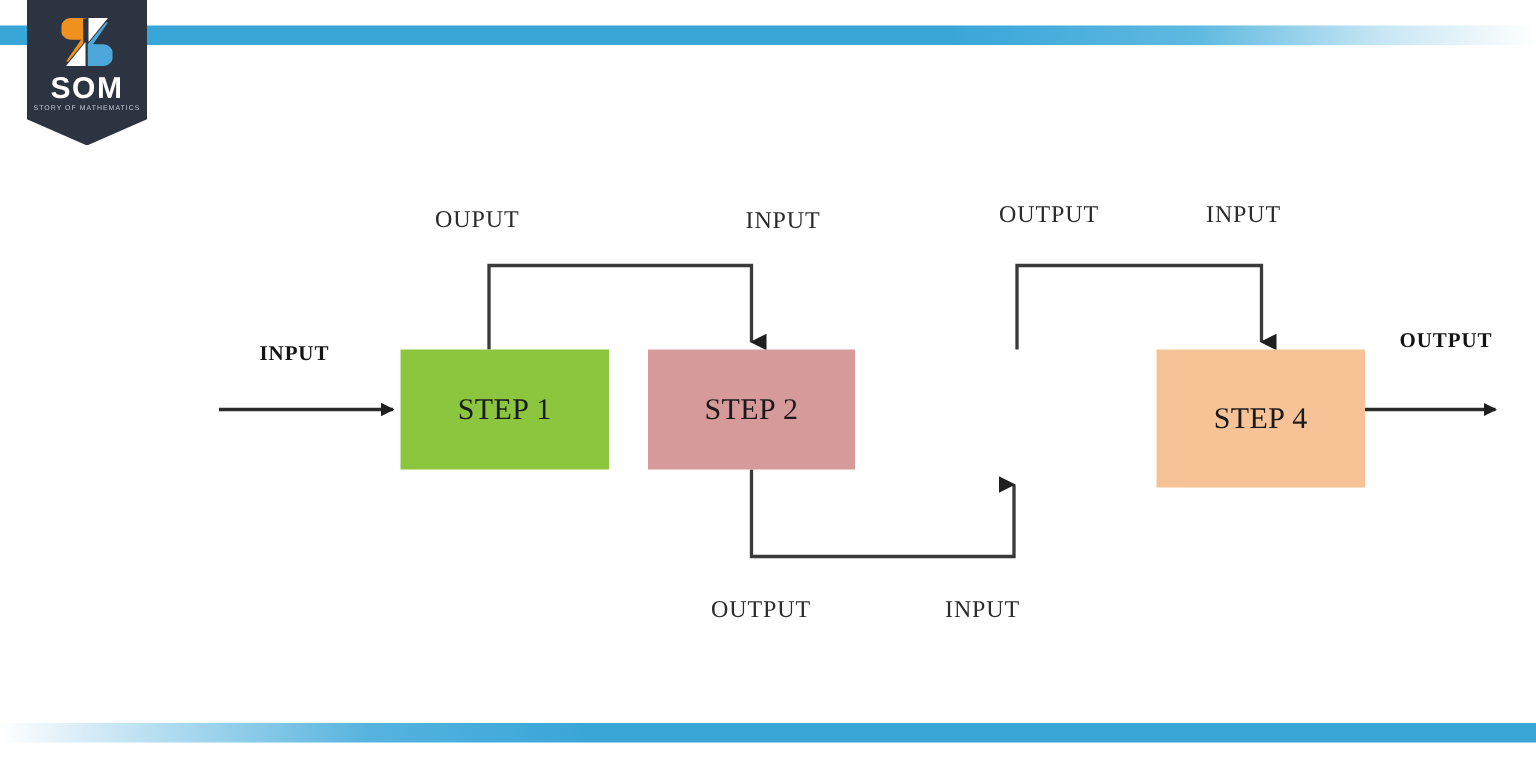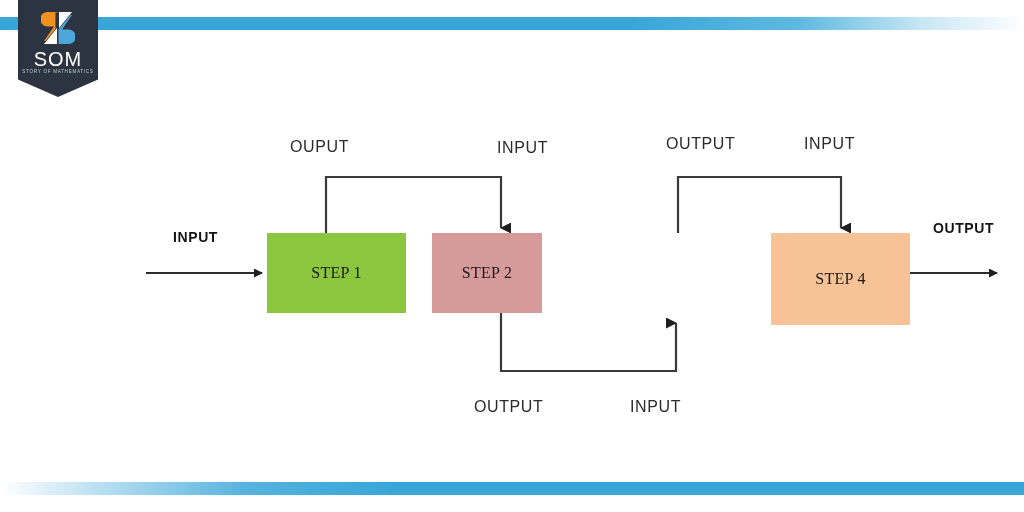--- a/index.html
+++ b/index.html
@@ -68,21 +68,21 @@
     height: 34px;
   }
   .logo-word {
     position: absolute;
     left: 0;
     top: 49px;
     width: 100%;
     text-align: center;
     color: #ffffff;
     font-family: "Liberation Sans", sans-serif;
-    font-weight: normal;
+    font-weight: bold;
     font-size: 20px;
     letter-spacing: 1px;
     line-height: 1;
   }
   .logo-tagline {
     position: absolute;
     left: 0;
     top: 70px;
     width: 100%;
     text-align: center;
@@ -106,28 +106,28 @@
     position: absolute;
     box-sizing: border-box;
     display: flex;
     align-items: center;
     justify-content: center;
     height: 80px;
     width: 139px;
   }
   .step-label {
     font-family: "Liberation Serif", serif;
-    font-size: 16px;
+    font-size: 20px;
     color: #1b1b1b;
     letter-spacing: 0.3px;
   }
 
   .flow-label {
     position: absolute;
-    font-family: Liberation Sans, sans-serif;
+    font-family: Liberation Serif, serif;
     font-size: 16px;
     color: #2b2b2b;
     letter-spacing: 0.6px;
     white-space: nowrap;
   }
   .flow-label.bold {
     font-weight: bold;
     font-size: 14px;
     color: #141414;
   }
@@ -172,21 +172,21 @@
     <path d="M501,313 L501,371 L676,371 L676,323" fill="none" stroke="#3a3a3a" stroke-width="2.2" marker-end="url(#arrow-u)"></path>
 
     <path d="M678,233 L678,177 L841,177 L841,228" fill="none" stroke="#3a3a3a" stroke-width="2.2" marker-end="url(#arrow-d)"></path>
 
     <line x1="910" y1="273" x2="997" y2="273" stroke="#2b2b2b" stroke-width="2.2" marker-end="url(#arrow-r)"></line>
   </svg>
 
   <div class="step-box" id="box-0" style="left: 267px; top: 233px; width: 139px; height: 80px; background: rgb(140, 198, 63);">
     <span class="step-label">STEP 1</span>
   </div>
-  <div class="step-box" id="box-1" style="left: 432px; top: 233px; width: 110px; height: 80px; background: rgb(215, 154, 154);">
+  <div class="step-box" id="box-1" style="left: 432px; top: 233px; width: 138px; height: 80px; background: rgb(215, 154, 154);">
     <span class="step-label">STEP 2</span>
   </div>
   <div class="step-box" id="box-3" style="left: 771px; top: 233px; width: 139px; height: 92px; background: rgb(247, 195, 150);">
     <span class="step-label">STEP 4</span>
   </div>
 
   <div class="flow-label bold" id="lab-0" style="left: 173px; top: 229px;">INPUT</div>
   <div class="flow-label" id="lab-1" style="left: 290px; top: 138px;">OUPUT</div>
   <div class="flow-label" id="lab-2" style="left: 497px; top: 139px;">INPUT</div>
   <div class="flow-label" id="lab-3" style="left: 666px; top: 135px;">OUTPUT</div>

